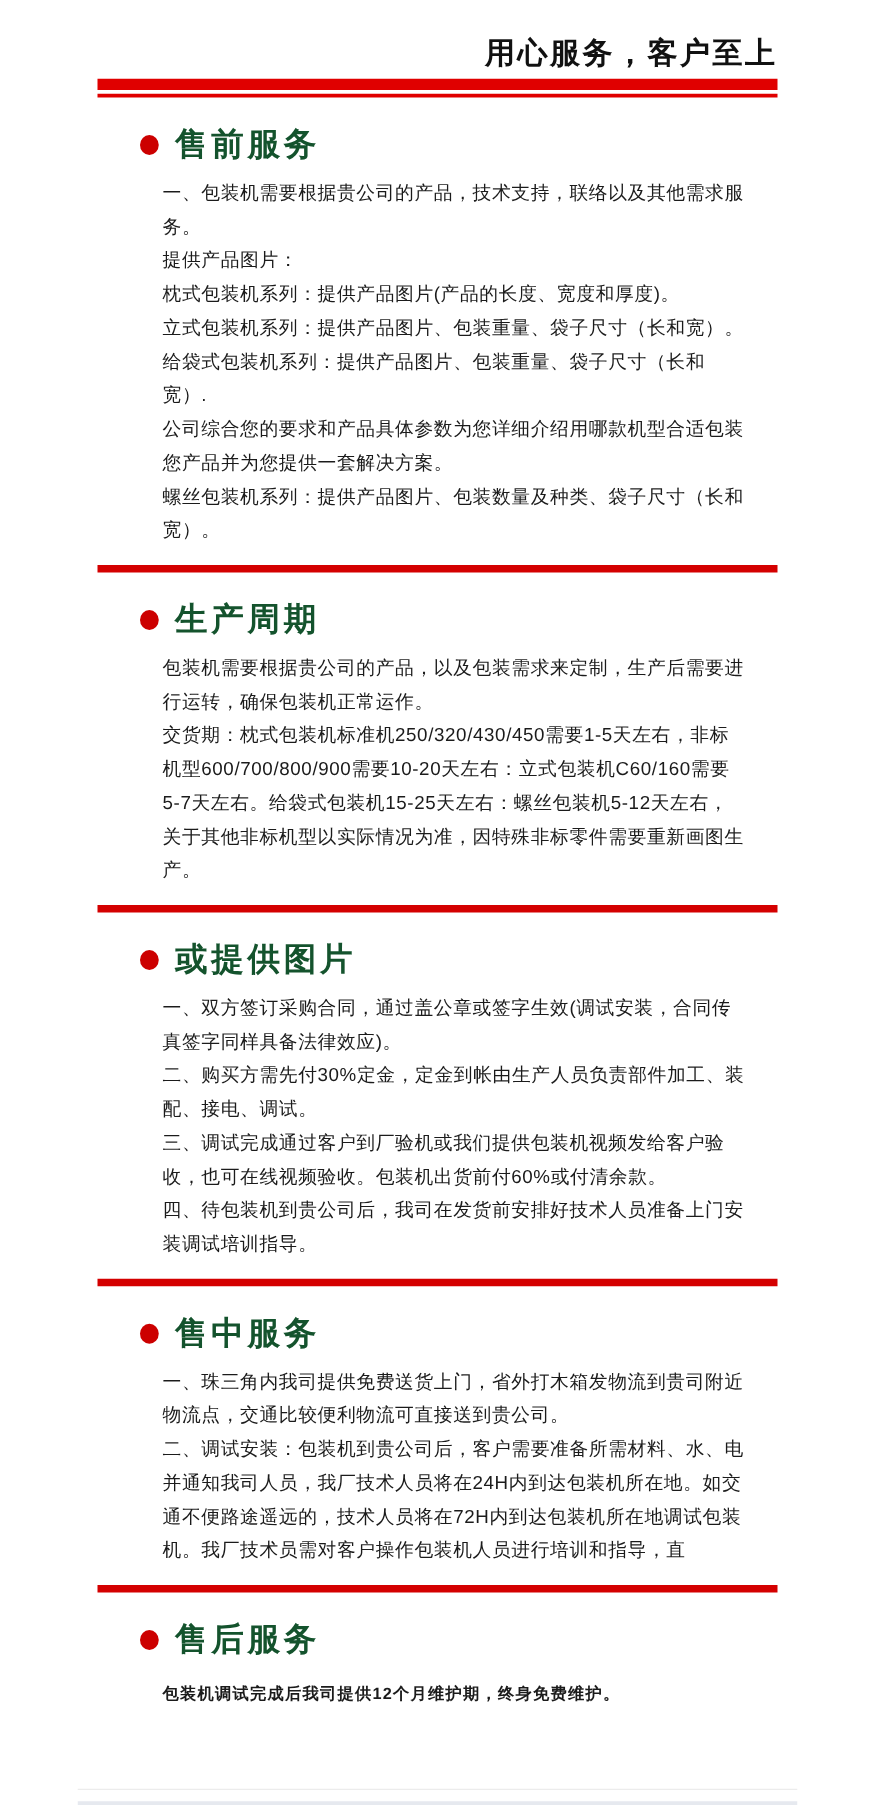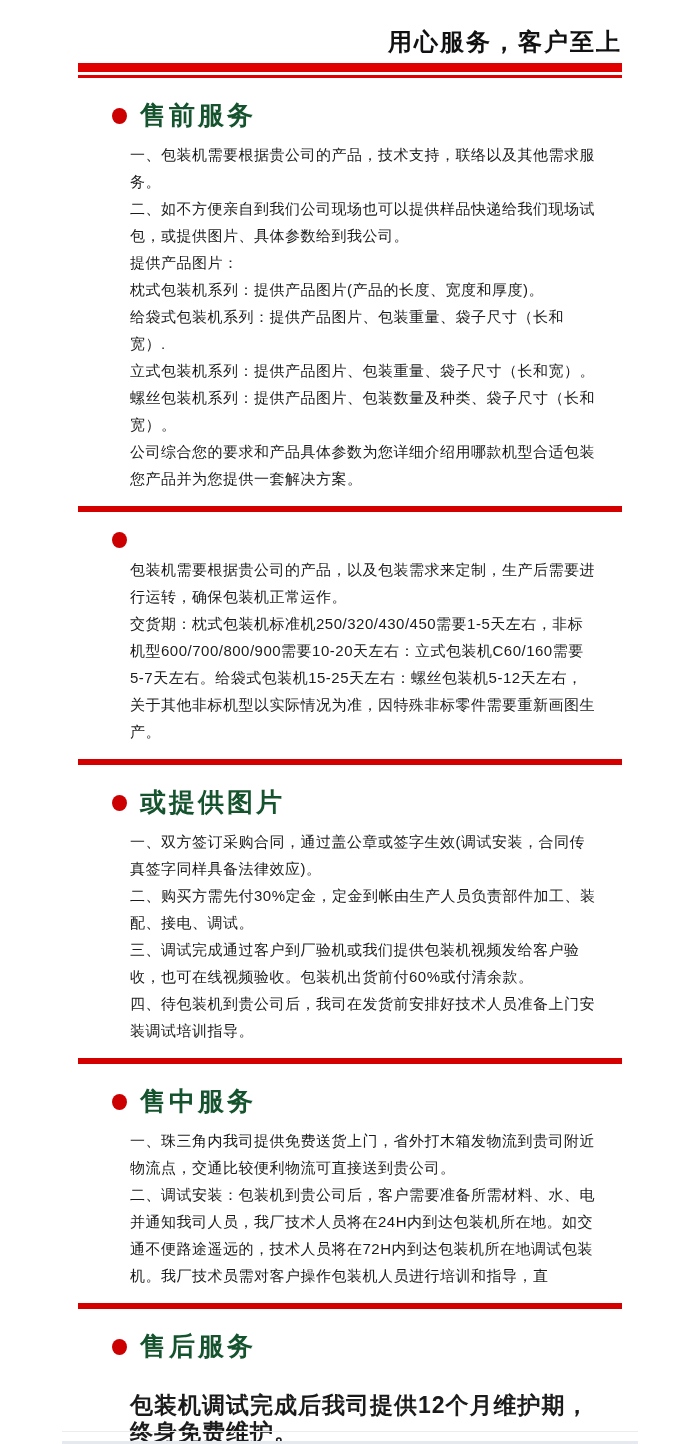--- a/index.html
+++ b/index.html
@@ -55,22 +55,22 @@
   
   .sec-body{
     margin:8px 40px 0 68px;
     font-size:15px;
     line-height:27px;
     letter-spacing:0.5px;
     color:var(--text);
   }
   .sec-body p{margin:0;}
   .sec-body.emphasis{
-    margin-top:28px;
-    font-size:23px;
+    margin-top:12px;
+    font-size:13px;
     font-weight:bold;
     letter-spacing:1px;
   }
 
   .divider{
     height:6px;
     background:var(--divider);
     margin:14px 16px 0 16px;
   }
 
@@ -99,35 +99,35 @@
   <div class="top-bar"></div>
   <div class="top-line"></div>
 
   <div class="section">
     <div class="sec-header">
       <span class="bullet"></span>
       <span class="sec-title">售前服务</span>
     </div>
     <div class="sec-body">
       <p>一、包装机需要根据贵公司的产品，技术支持，联络以及其他需求服务。</p>
-      <p>二、如不方便亲自到我们公司现场也可以提供样品快递给我们现场试包，或提供图片、具体参数给到我公司。</p>
       <p>提供产品图片：</p>
       <p>枕式包装机系列：提供产品图片(产品的长度、宽度和厚度)。</p>
+      <p>立式包装机系列：提供产品图片、包装重量、袋子尺寸（长和宽）。</p>
       <p>给袋式包装机系列：提供产品图片、包装重量、袋子尺寸（长和宽）.</p>
-      <p>立式包装机系列：提供产品图片、包装重量、袋子尺寸（长和宽）。</p>
+      <p>公司综合您的要求和产品具体参数为您详细介绍用哪款机型合适包装您产品并为您提供一套解决方案。</p>
       <p>螺丝包装机系列：提供产品图片、包装数量及种类、袋子尺寸（长和宽）。</p>
-      <p>公司综合您的要求和产品具体参数为您详细介绍用哪款机型合适包装您产品并为您提供一套解决方案。</p>
     </div>
   </div>
 
   <div class="divider"></div>
 
   <div class="section">
     <div class="sec-header">
       <span class="bullet"></span>
+      <span class="sec-title">生产周期</span>
     </div>
     <div class="sec-body">
       <p>包装机需要根据贵公司的产品，以及包装需求来定制，生产后需要进行运转，确保包装机正常运作。</p>
       <p>交货期：枕式包装机标准机250/320/430/450需要1-5天左右，非标机型600/700/800/900需要10-20天左右：立式包装机C60/160需要5-7天左右。给袋式包装机15-25天左右：螺丝包装机5-12天左右，关于其他非标机型以实际情况为准，因特殊非标零件需要重新画图生产。</p>
     </div>
   </div>
 
   <div class="divider"></div>
 
   <div class="section">

